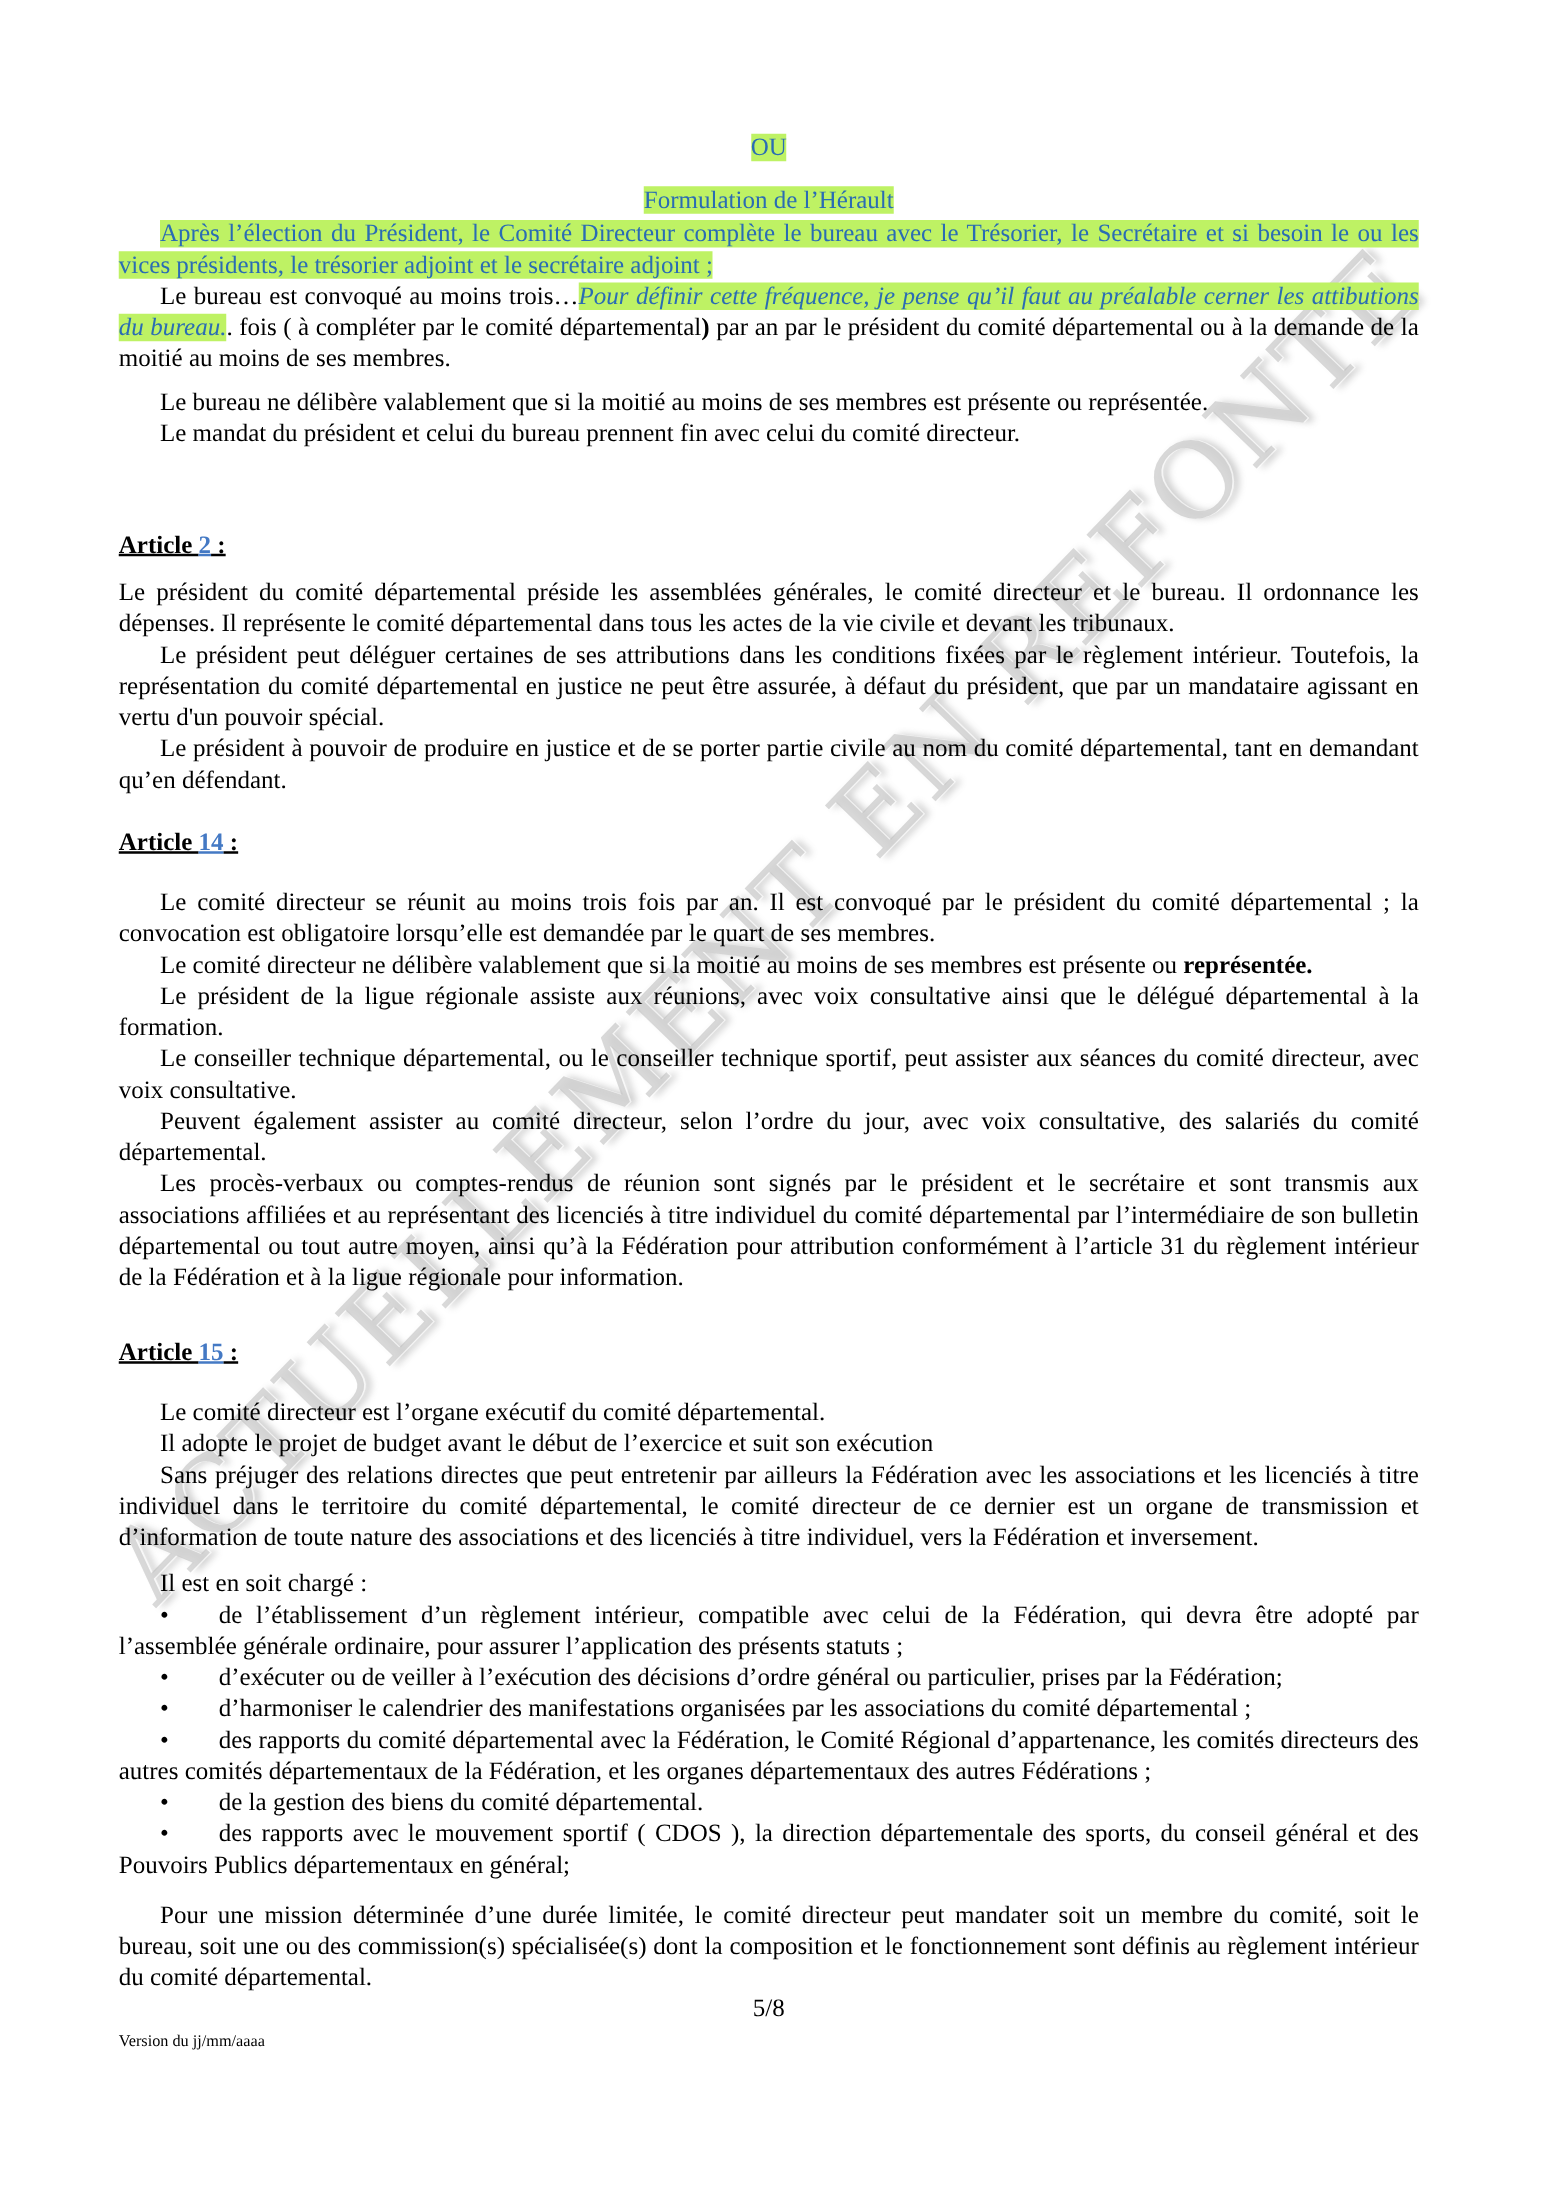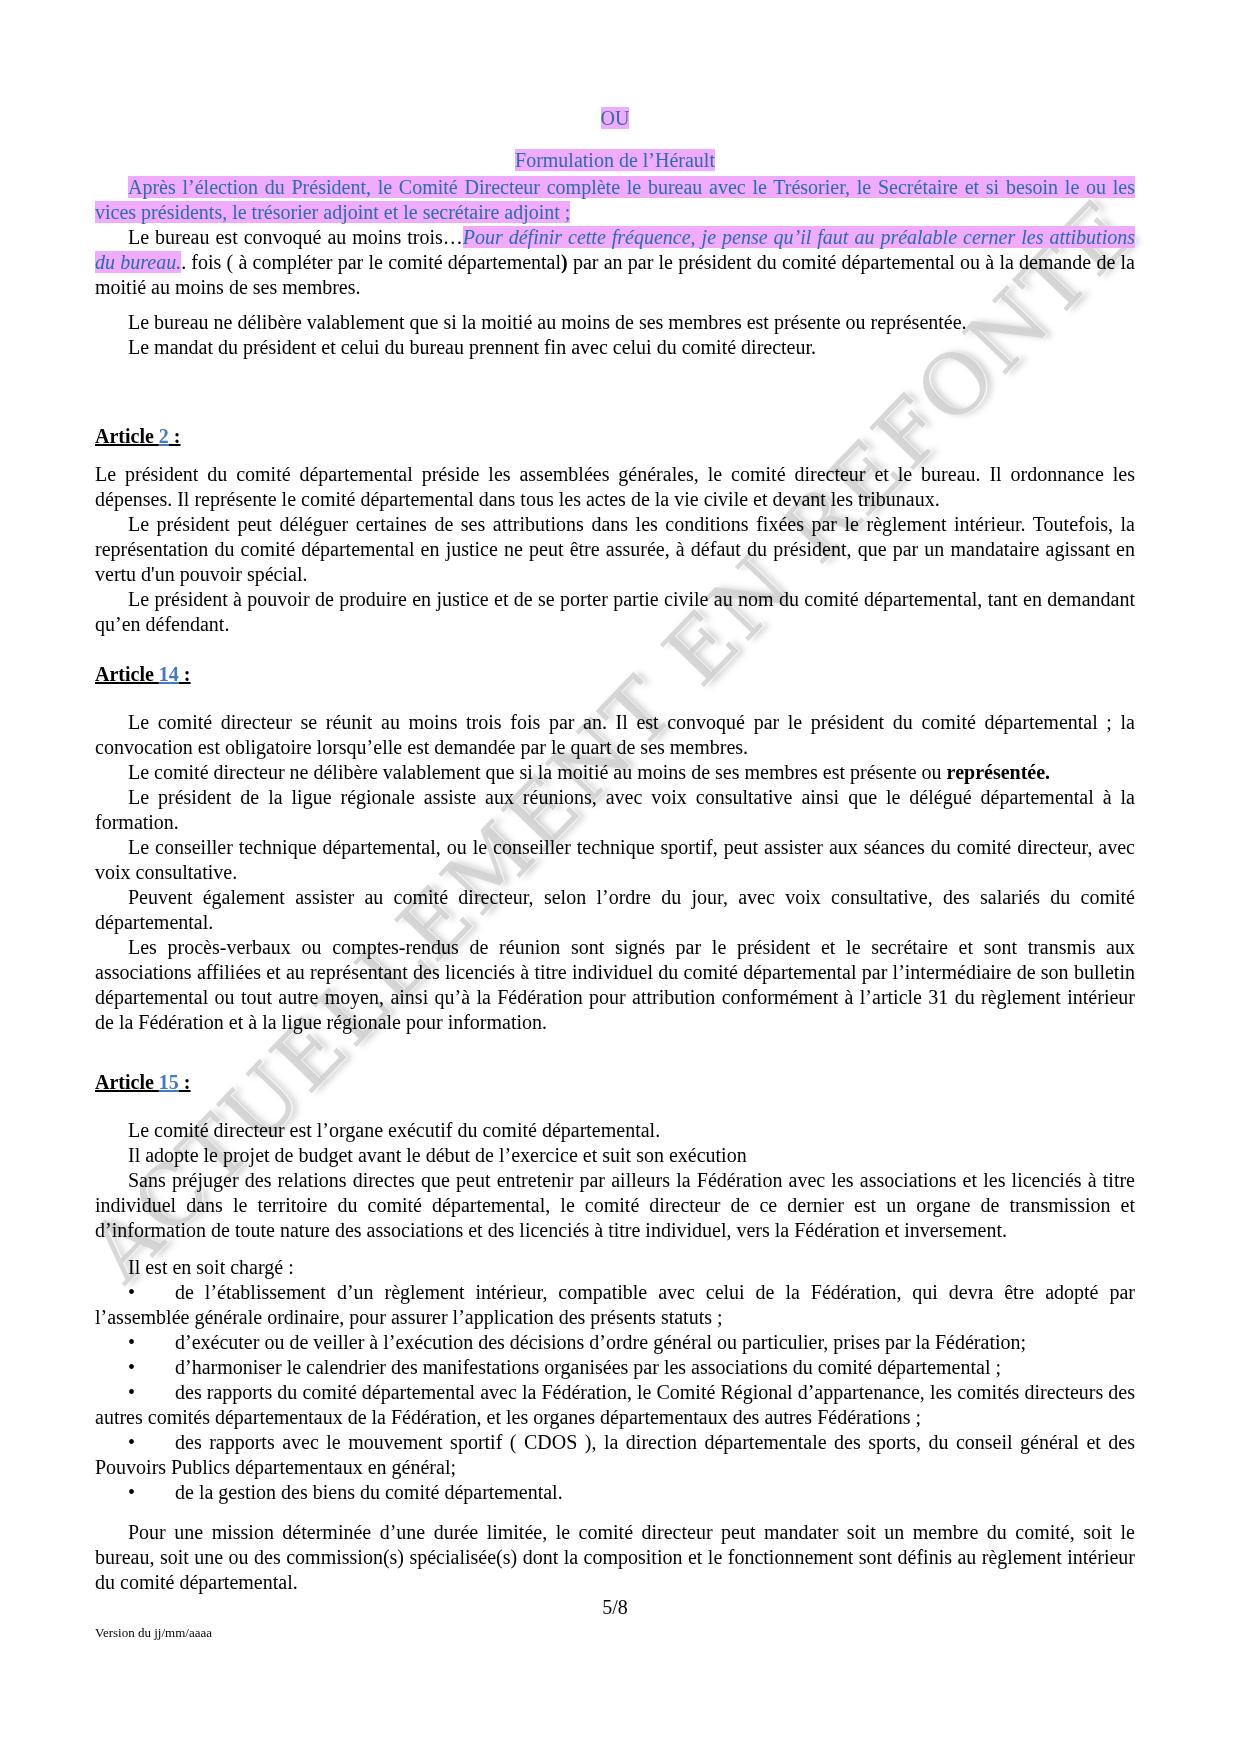--- a/index.html
+++ b/index.html
@@ -33,21 +33,21 @@
   .content p { margin:0; }
   .center { text-align:center; }
   .j { text-align:justify; }
   .ind { text-indent:33px; }
   .heading { margin-left:33px; }
   .bullet { margin:3px 0; text-indent:33px; }
   .bdot { display:inline-block; width:47px; text-indent:0; }
   .b { font-weight:bold; }
   .i { font-style:italic; }
   .u { text-decoration:underline;font-family:Liberation Serif, serif; }
-  .hl { background:#f0abfc; }
+  .hl { background:#bef264; }
   .c-blue { color:#2A6CB4; }
   .c-link { color:#4479C4; }
   .footer-page { margin-top:18px; }
   .footer-version { margin-top:5px; font-size:13px; }
 </style>
 </head>
 <body>
 
 <div class="page">
   <div class="watermark">ACTUELLEMENT EN REFONTE</div>
@@ -82,22 +82,22 @@
       <div style="height: 23px;"></div>
       <p class="j ind"><span class="">Le comité directeur est l’organe exécutif du comité départemental.</span></p>
       <p class="j ind"><span class="">Il adopte le projet de budget avant le début de l’exercice et suit son exécution</span></p>
       <p class="j ind"><span class="">Sans préjuger des relations directes que peut entretenir par ailleurs la Fédération avec les associations et les licenciés à titre individuel dans le territoire du comité départemental, le comité directeur de ce dernier est un organe de transmission et d’information de toute nature des associations et des licenciés à titre individuel, vers la Fédération et inversement.</span></p>
       <div style="height: 12px;"></div>
       <p class="j ind"><span class="">Il est en soit chargé :</span></p>
       <p class="bullet j"><span class="bdot">•</span><span class="">de l’établissement d’un règlement intérieur, compatible avec celui de la Fédération, qui devra être adopté par l’assemblée générale ordinaire, pour assurer l’application des présents statuts ;</span></p>
       <p class="bullet j"><span class="bdot">•</span><span class="">d’exécuter ou de veiller à l’exécution des décisions d’ordre général ou particulier, prises par la Fédération;</span></p>
       <p class="bullet j"><span class="bdot">•</span><span class="">d’harmoniser le calendrier des manifestations organisées par les associations du comité départemental ;</span></p>
       <p class="bullet j"><span class="bdot">•</span><span class="">des rapports du comité départemental avec la Fédération, le Comité Régional d’appartenance, les comités directeurs des autres comités départementaux de la Fédération, et les organes départementaux des autres Fédérations ;</span></p>
+      <p class="bullet j"><span class="bdot">•</span><span class="">de la gestion des biens du comité départemental.</span></p>
       <p class="bullet j"><span class="bdot">•</span><span class="">des rapports avec le mouvement sportif ( CDOS ), la direction départementale des sports, du conseil général et des Pouvoirs Publics départementaux en général;</span></p>
-      <p class="bullet j"><span class="bdot">•</span><span class="">de la gestion des biens du comité départemental.</span></p>
       <div style="height: 15px;"></div>
       <p class="j ind"><span class="">Pour une mission déterminée d’une durée limitée, le comité directeur peut mandater soit un membre du comité, soit le bureau, soit une ou des commission(s) spécialisée(s) dont la composition et le fonctionnement sont définis au règlement intérieur du comité départemental.</span></p>
     </div>
   <div class="content" style="padding-top:0;">
     <p class="center footer-page">5/8</p>
     <p class="footer-version">Version du jj/mm/aaaa</p>
   </div>
 </div>
 
 </body></html>

